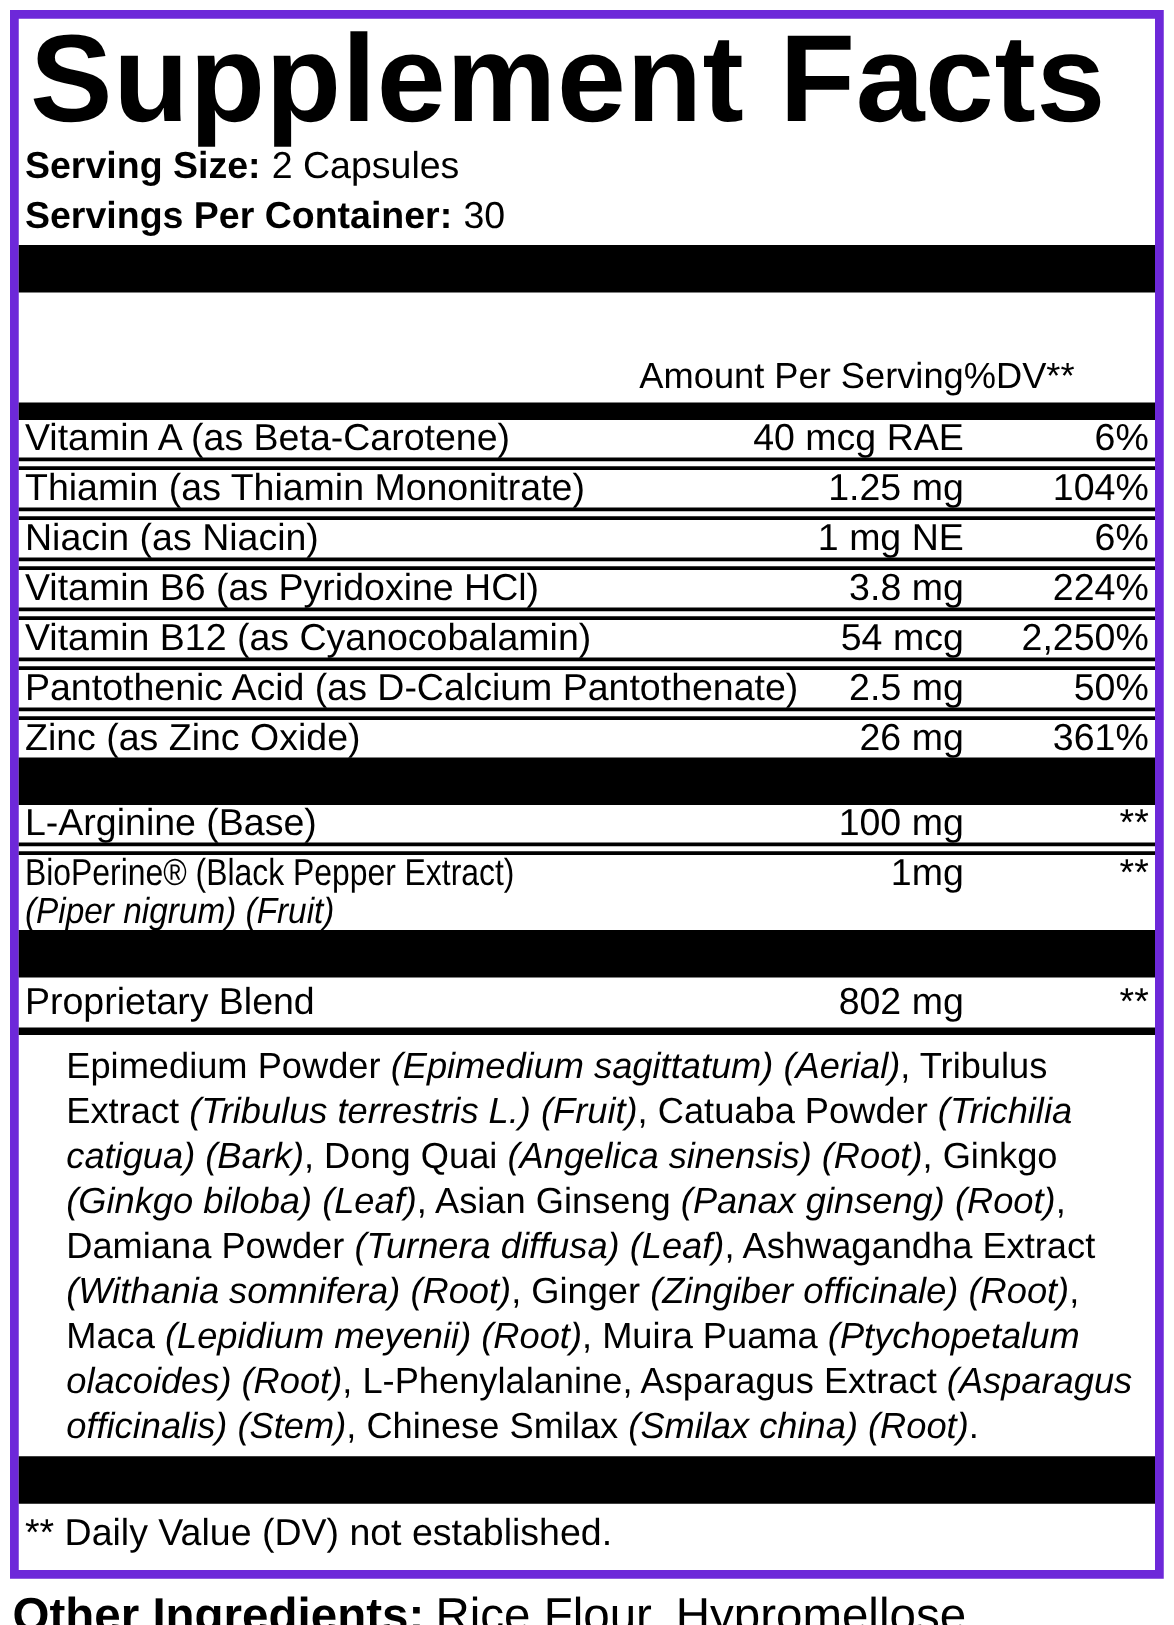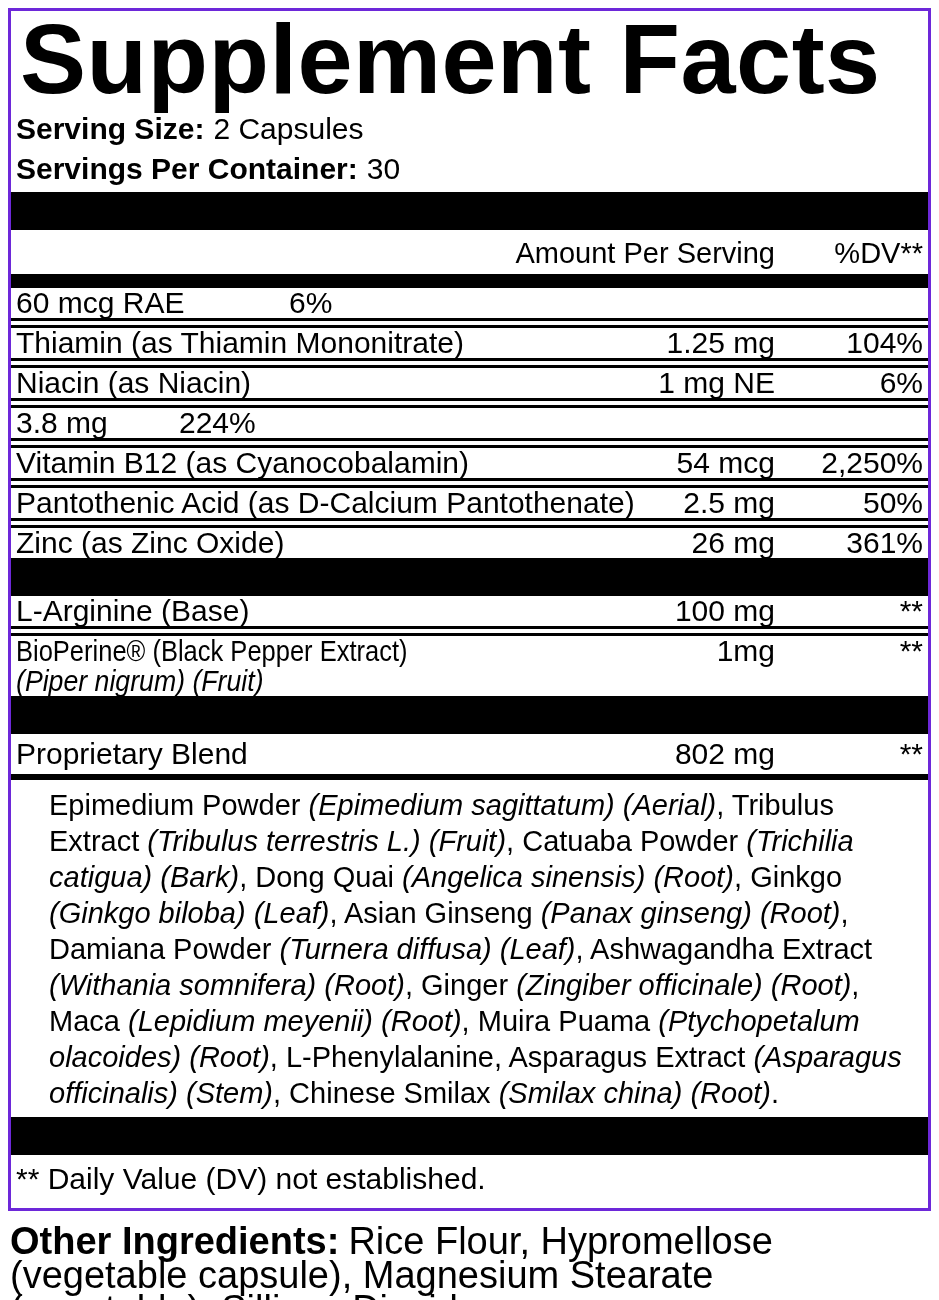--- a/index.html
+++ b/index.html
@@ -1,21 +1,21 @@
 <!DOCTYPE html>
 <html><head>
 <meta charset="utf-8">
 <style>
   * { margin:0; padding:0; box-sizing:border-box; }
   html,body { width:939px; height:1300px; background:#ffffff; }
   body { font-family:"Liberation Sans","DejaVu Sans",sans-serif; color:#000; -webkit-font-smoothing:none; }
 
   .facts-box{
     margin:8px 8px 0 8px;
-    border:3px solid #6d28d9;
+    border:7px solid #6d28d9;
     padding:0 5px 6px 5px;
     background:#fff;
   }
 
   .facts-title{
     font-size:99px;
     font-weight:700;
     line-height:84px;
     letter-spacing:0.5px;
     margin:6px 0 8px 4px;
@@ -26,21 +26,21 @@
   .bold{ font-weight:400; }
   .lbl{ font-weight:700; margin-right:9px; }
 
   .bar{ background:#000; margin:0 -5px; }
   .bar-lg{ height:38px; }
   .bar-sm{ height:14px; }
   .bar-top{ margin-top:3px; }
 
   .head-row{ display:flex; align-items:baseline; font-size:29px; font-weight:400; padding:7px 0 4px 0; }
   .head-spacer{ flex:1; }
-  .dv-col{ width:148px; text-align:right; white-space:nowrap; }
+  .dv-col{ width:148px; white-space:nowrap;margin-top:44px; }
 
   .row{ display:flex; align-items:baseline; font-size:30px; line-height:30px; }
   .row .name{ flex:1; padding-right:8px; }
   .row .amount{ text-align:right; white-space:nowrap; }
   .row .dv{ width:148px; text-align:right; white-space:nowrap; }
 
   .rule2{ height:10px; border-top:3px solid #000; border-bottom:3px solid #000; margin:0 -5px; }
   .rule-med{ height:6px; background:#000; margin:0 -5px; }
 
   .row-2line .sub{ font-size:29px; line-height:30px; font-style:italic; }
@@ -81,40 +81,42 @@
 
   <div class="head-row">
     <span class="head-spacer"></span>
     <span>Amount Per Serving</span>
     <span class="dv-col">%DV**</span>
   </div>
 
   <div class="bar bar-sm"></div>
 
   <div class="row">
-    <span class="amount">60 mcg RAE</span>
+    <span class="name">Vitamin A (as Beta-Carotene)</span>
+    <span class="amount">40 mcg RAE</span>
     <span class="dv">6%</span>
   </div>
   <div class="rule2"></div>
 
   <div class="row">
     <span class="name">Thiamin (as Thiamin Mononitrate)</span>
     <span class="amount">1.25 mg</span>
     <span class="dv">104%</span>
   </div>
   <div class="rule2"></div>
 
   <div class="row">
     <span class="name">Niacin (as Niacin)</span>
     <span class="amount">1 mg NE</span>
     <span class="dv">6%</span>
   </div>
   <div class="rule2"></div>
 
   <div class="row">
+    <span class="name">Vitamin B6 (as Pyridoxine HCl)</span>
     <span class="amount">3.8 mg</span>
     <span class="dv">224%</span>
   </div>
   <div class="rule2"></div>
 
   <div class="row">
     <span class="name">Vitamin B12 (as Cyanocobalamin)</span>
     <span class="amount">54 mcg</span>
     <span class="dv">2,250%</span>
   </div>

